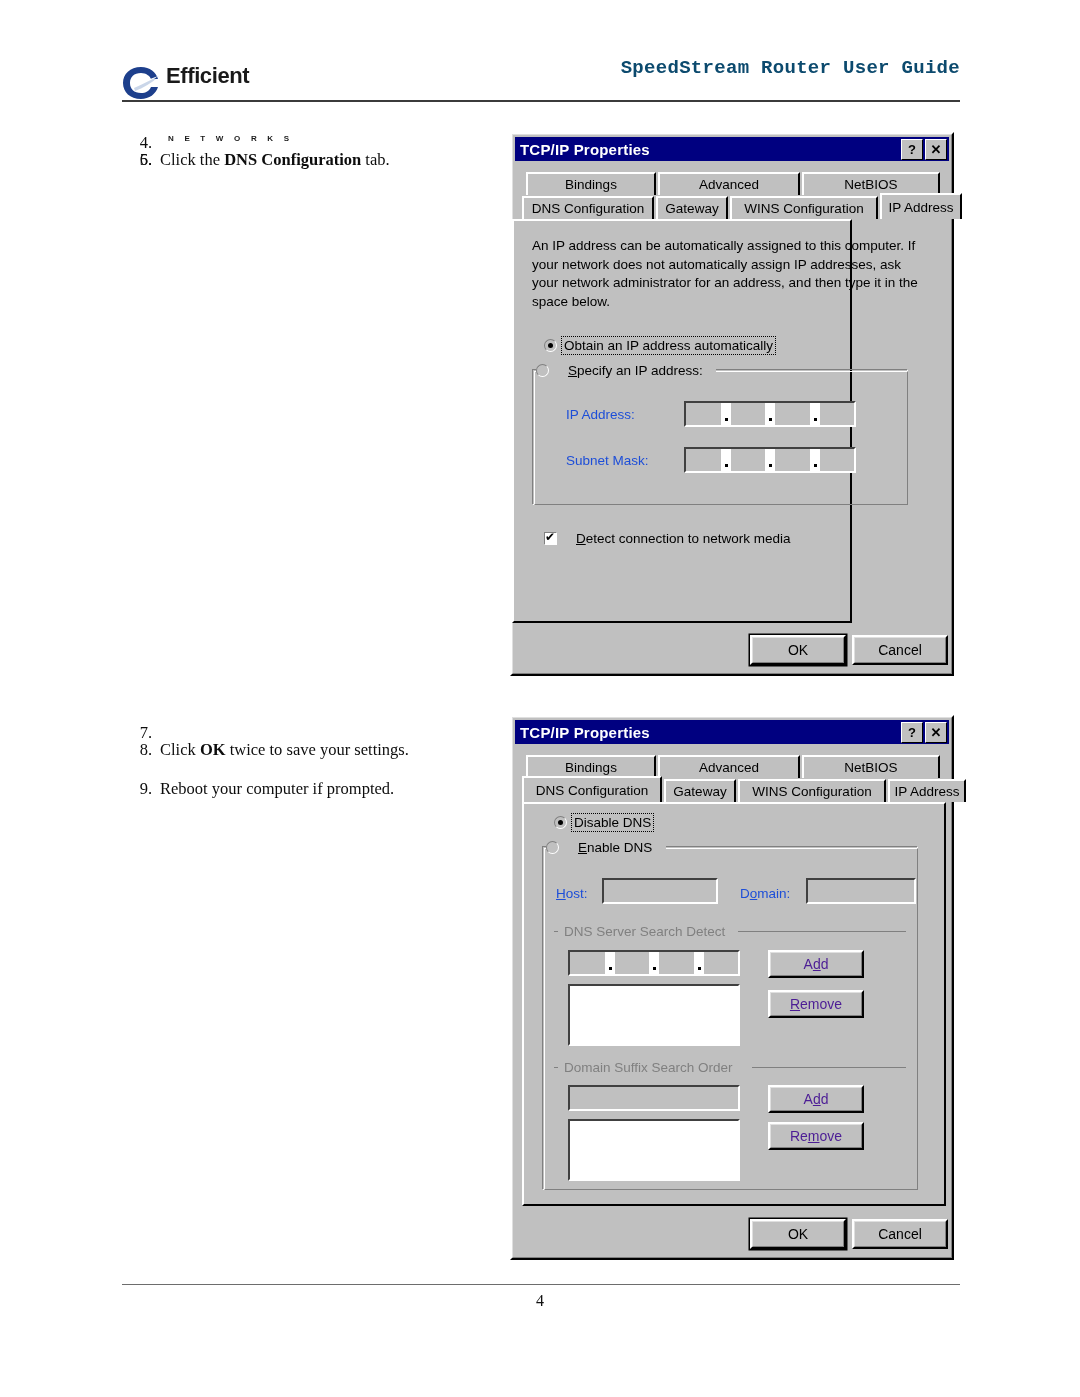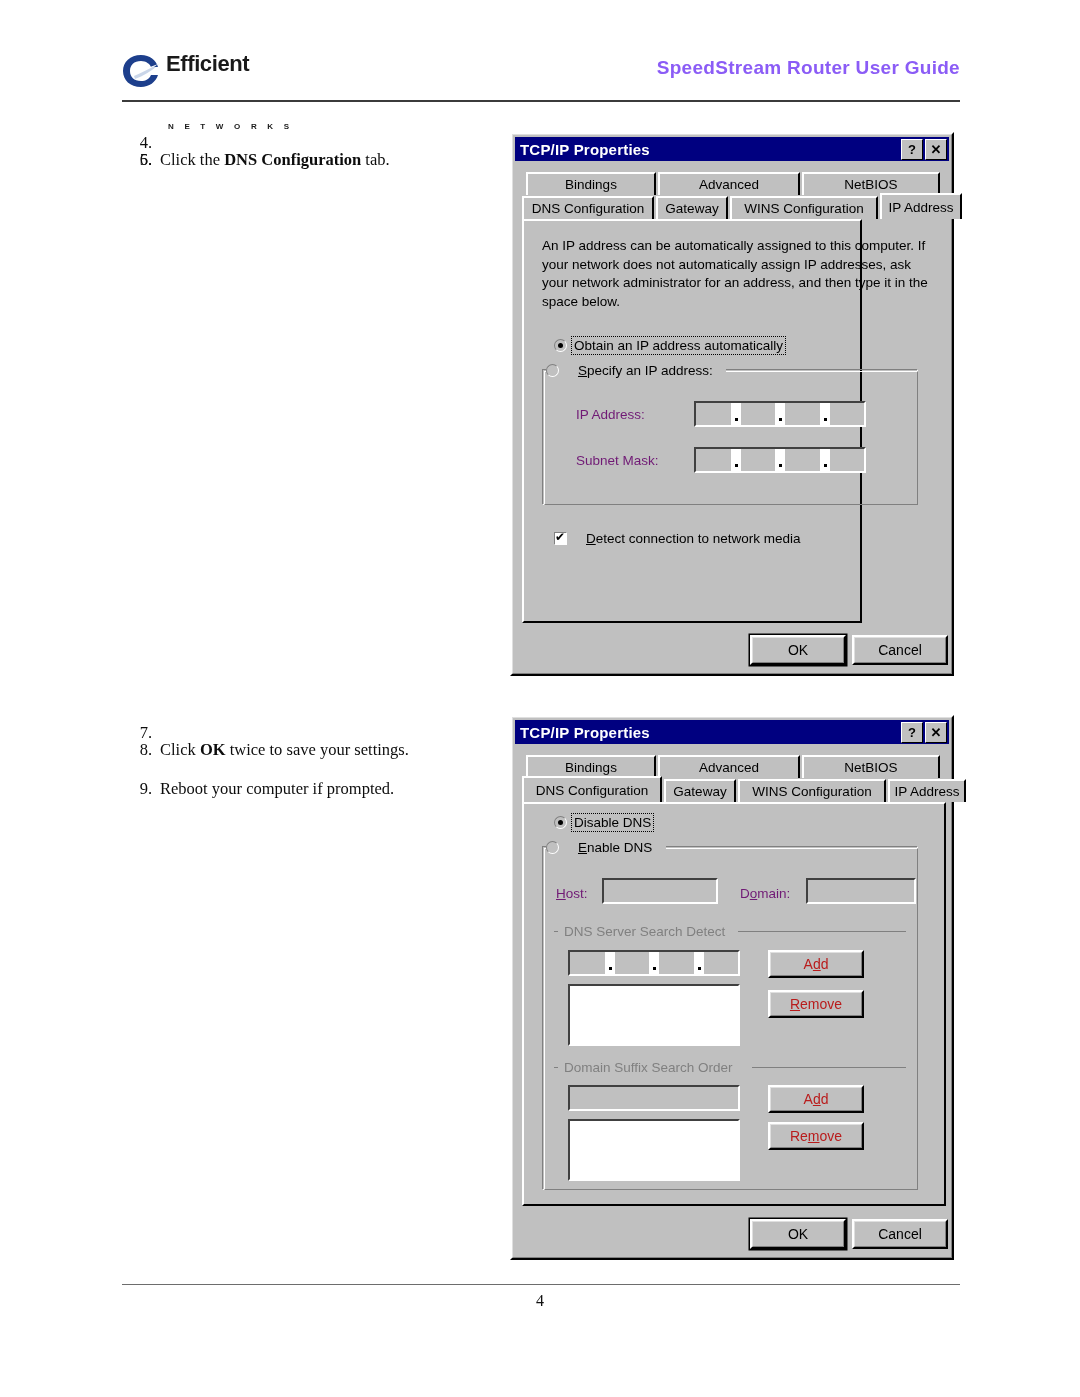--- a/index.html
+++ b/index.html
@@ -9,38 +9,38 @@
     font-family:"Liberation Serif", serif;
     position:relative;
     overflow:hidden;
   }
 
   
   .page-header{
     position:absolute; left:122px; top:45px; width:838px; height:58px;
   }
   .logo-wrap{
-    position:absolute; left:0; top:7px; width:240px; height:44px;
+    position:absolute; left:0; top:19px; width:240px; height:44px;
   }
   .logo-mark{position:absolute;left:0;top:2px;width:40px;height:34px;}
   .logo-text{
     position:absolute;left:44px;top:0px;
     font-family:"Liberation Sans", sans-serif;
     font-weight:bold;font-size:22px;color:#1a1a1a;letter-spacing:-0.4px;
     line-height:24px;
   }
   .logo-sub{
     position:absolute;left:46px;top:26px;
     font-family:"Liberation Sans", sans-serif;
     font-weight:bold;font-size:8px;color:#1a1a1a;letter-spacing:4.2px;margin-top:44px;
   }
   .guide-title{
     position:absolute; right:0; top:12px;
-    font-family:Liberation Sans, sans-serif;
-    font-weight:bold; font-size:19px; color:#8b5cf6;
+    font-family:Liberation Mono, monospace;
+    font-weight:bold; font-size:19px; color:#0c4a6e;
     letter-spacing:0.3px; white-space:nowrap;
   }
   .rule-top{
     position:absolute; left:122px; top:100px; width:838px; height:0;
     border-top:2px solid #3b3b3b;
   }
   .rule-bottom{
     position:absolute; left:122px; top:1284px; width:838px; height:0;
     border-top:1.5px solid #6d6d6d;
   }
@@ -157,21 +157,21 @@
     border-top:1px solid #ffffff; border-left:1px solid #ffffff;
     border-right:1px solid #808080; border-bottom:1px solid #808080;
     pointer-events:none;
   }
   .gb-label{
     position:absolute; background:#c0c0c0; padding:0 4px; font-size:13.5px;
     color:#808080; white-space:nowrap;
   }
   .gb-cover{ position:absolute; background:#c0c0c0; }
 
-  .label-dim{ position:absolute; font-size:13.5px; color:#701a75; white-space:nowrap; }
+  .label-dim{ position:absolute; font-size:13.5px; color:#1d4ed8; white-space:nowrap; }
 
   .sunken{
     position:absolute; background:#c0c0c0;
     border-top:2px solid #404040; border-left:2px solid #404040;
     border-right:2px solid #ffffff; border-bottom:2px solid #ffffff;
     box-sizing:border-box;
   }
   .sunken.white{ background:#ffffff; }
 
   .ipfield{ display:flex; align-items:stretch; width:100%; height:100%; }
@@ -191,21 +191,21 @@
     box-sizing:border-box; display:flex; align-items:center; justify-content:center;
     font-size:14px; color:#000; font-family:"Liberation Sans", sans-serif;
   }
   .btn .bi{
     position:absolute; left:0;top:0;right:0;bottom:0;
     border-top:1px solid #dfdfdf;border-left:1px solid #dfdfdf;
     border-right:1px solid #808080;border-bottom:1px solid #808080;
     pointer-events:none;
   }
   .btn.default{ box-shadow:0 0 0 1.5px #000; }
-  .btn.disabled span{ color:#b91c1c; }
+  .btn.disabled span{ color:#4c1d95; }
 </style>
 </head>
 <body>
 
 <div class="page-header">
   <div class="logo-wrap">
     <svg class="logo-mark" viewBox="0 0 40 34">
       <path d="M19 1 C8 1 1 8 1 17 C1 26 8 33 19 33 C27 33 34 28 36 21 L29 21 C27 25 24 27 19 27 C12 27 8 23 8 17 C8 11 12 7 19 7 C24 7 28 10 29 13 L36 13 C34 6 28 1 19 1 Z" fill="#1d3f8c"></path>
       <path d="M13 21 C19 18 27 13 36 10 C29 16 21 21 14 24 Z" fill="#ffffff"></path>
       <path d="M12 22 C19 19 28 14 37 10 C30 17 21 22 13 25 Z" fill="#2c5aa8" opacity="0.25"></path>
@@ -245,21 +245,21 @@
     <div class="tab" style="width:138px;">NetBIOS</div>
   </div>
 
   <div class="tabrow" style="left:10px; top:62px;">
     <div class="tab" style="width:132px;">DNS Configuration</div>
     <div class="tab" style="width:72px;">Gateway</div>
     <div class="tab" style="width:148px;">WINS Configuration</div>
     <div class="tab active" style="width:82px;">IP Address</div>
   </div>
 
-  <div class="panel" style="left:10px; top:85px; width:340px; height:404px;">
+  <div class="panel" style="left:0; top:85px; width:340px; height:404px;">
     <div class="bodytext" style="left:18px; top:16px; width:386px;">An IP address can be automatically assigned to this computer. If your network does not automatically assign IP addresses, ask your network administrator for an address, and then type it in the space below.</div>
 
     <div class="radio-row" style="left:30px; top:116px;">
       <span class="radio on"></span>
       <span class="radio-label focus">Obtain an IP address automatically</span>
     </div>
 
     <div class="groupbox" style="left:18px; top:148px; width:376px; height:136px;">
       <div class="inner-etch"></div>
     </div>

